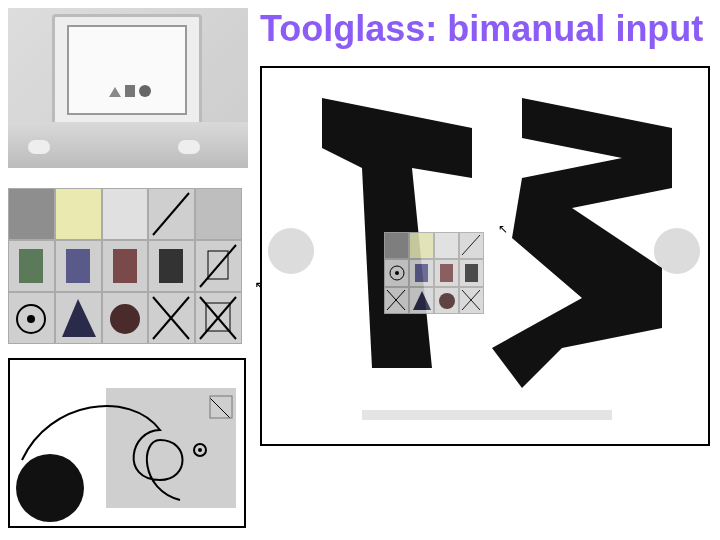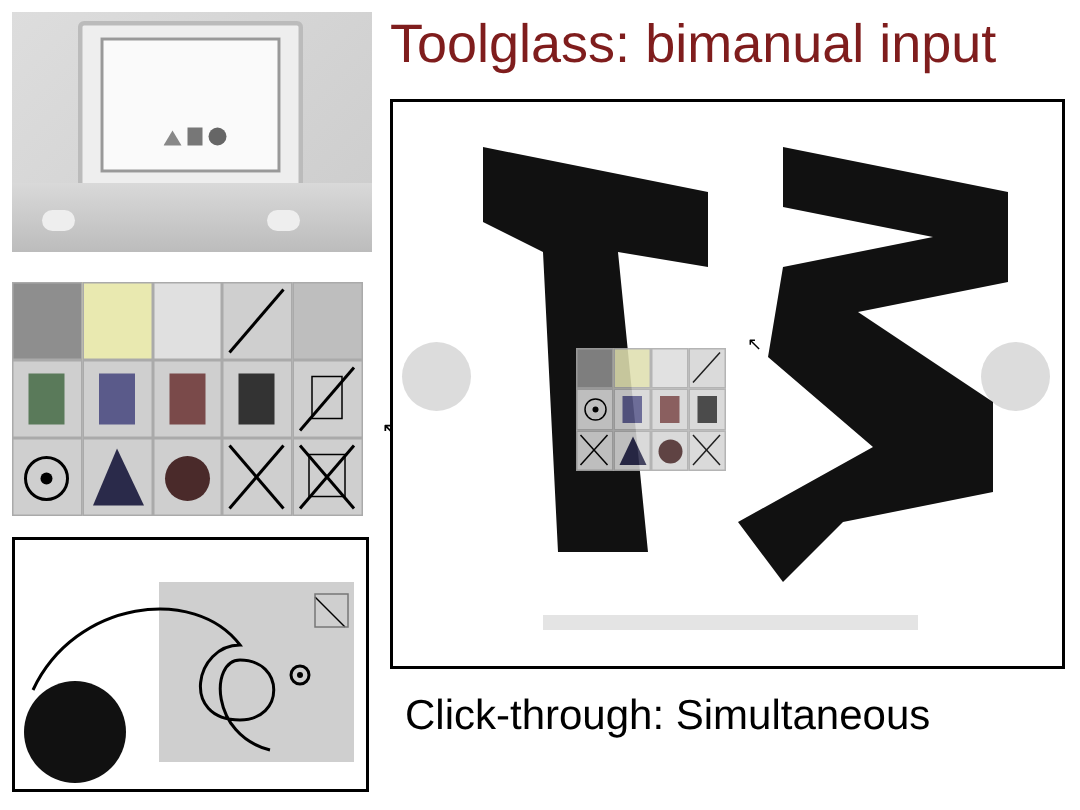--- a/index.html
+++ b/index.html
@@ -9,22 +9,22 @@
     background: #fff;
     font-family: Arial, Helvetica, sans-serif;
     position: relative;
     overflow: hidden;
   }
   .title {
     position: absolute;
     top: 8px;
     left: 260px;
     font-size: 36px;
-    font-weight: normal;
-    color: #7f1d1d;
+    font-weight: bold;
+    color: #8b5cf6;
   }
   .caption {
     position: absolute;
     top: 460px;
     left: 270px;
     font-size: 28px;
     line-height: 1.2;
     color: #000;
   }
   
@@ -250,14 +250,13 @@
             <line x1="2" y1="2" x2="20" y2="22" stroke="#000"></line>
             <line x1="20" y1="2" x2="2" y2="22" stroke="#000"></line>
           </svg></div>
     </div>
   </div>
   <span class="demo-cursor">↖</span>
   <div class="baseline"></div>
 </div>
 
 <div class="caption">
-  <div>Click-through: Simultaneous</div>
 </div>
 
 </body></html>

